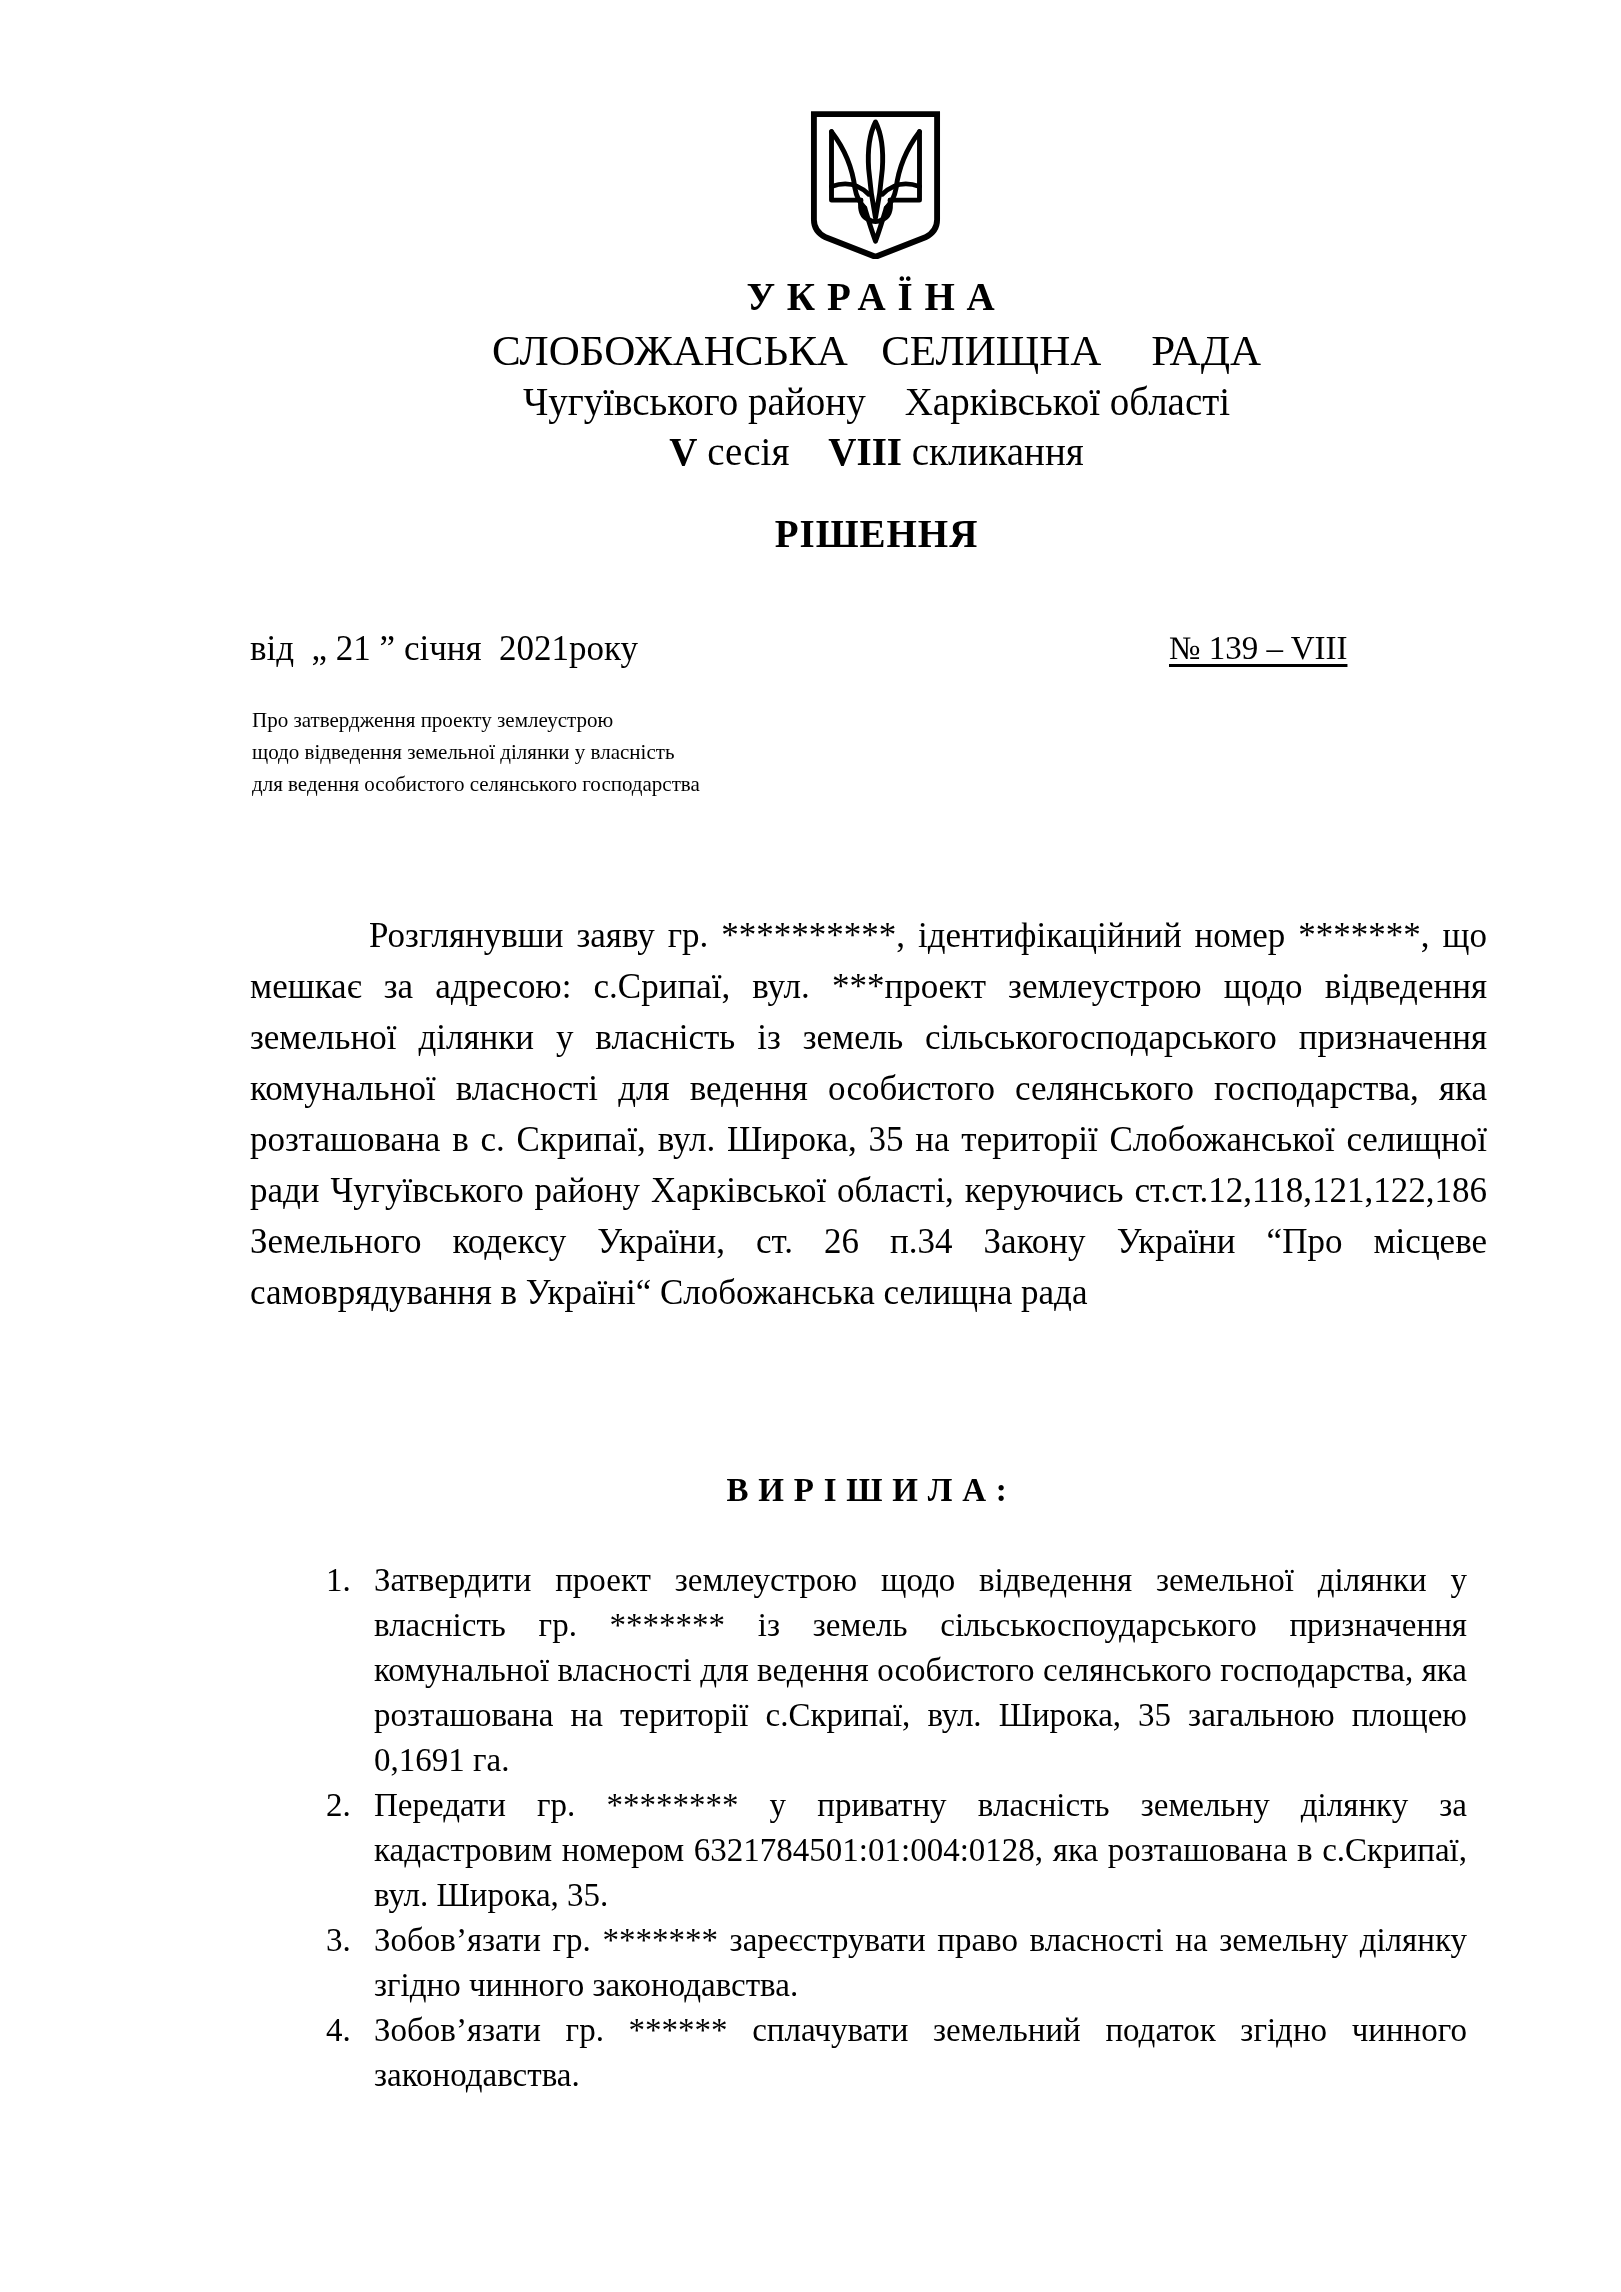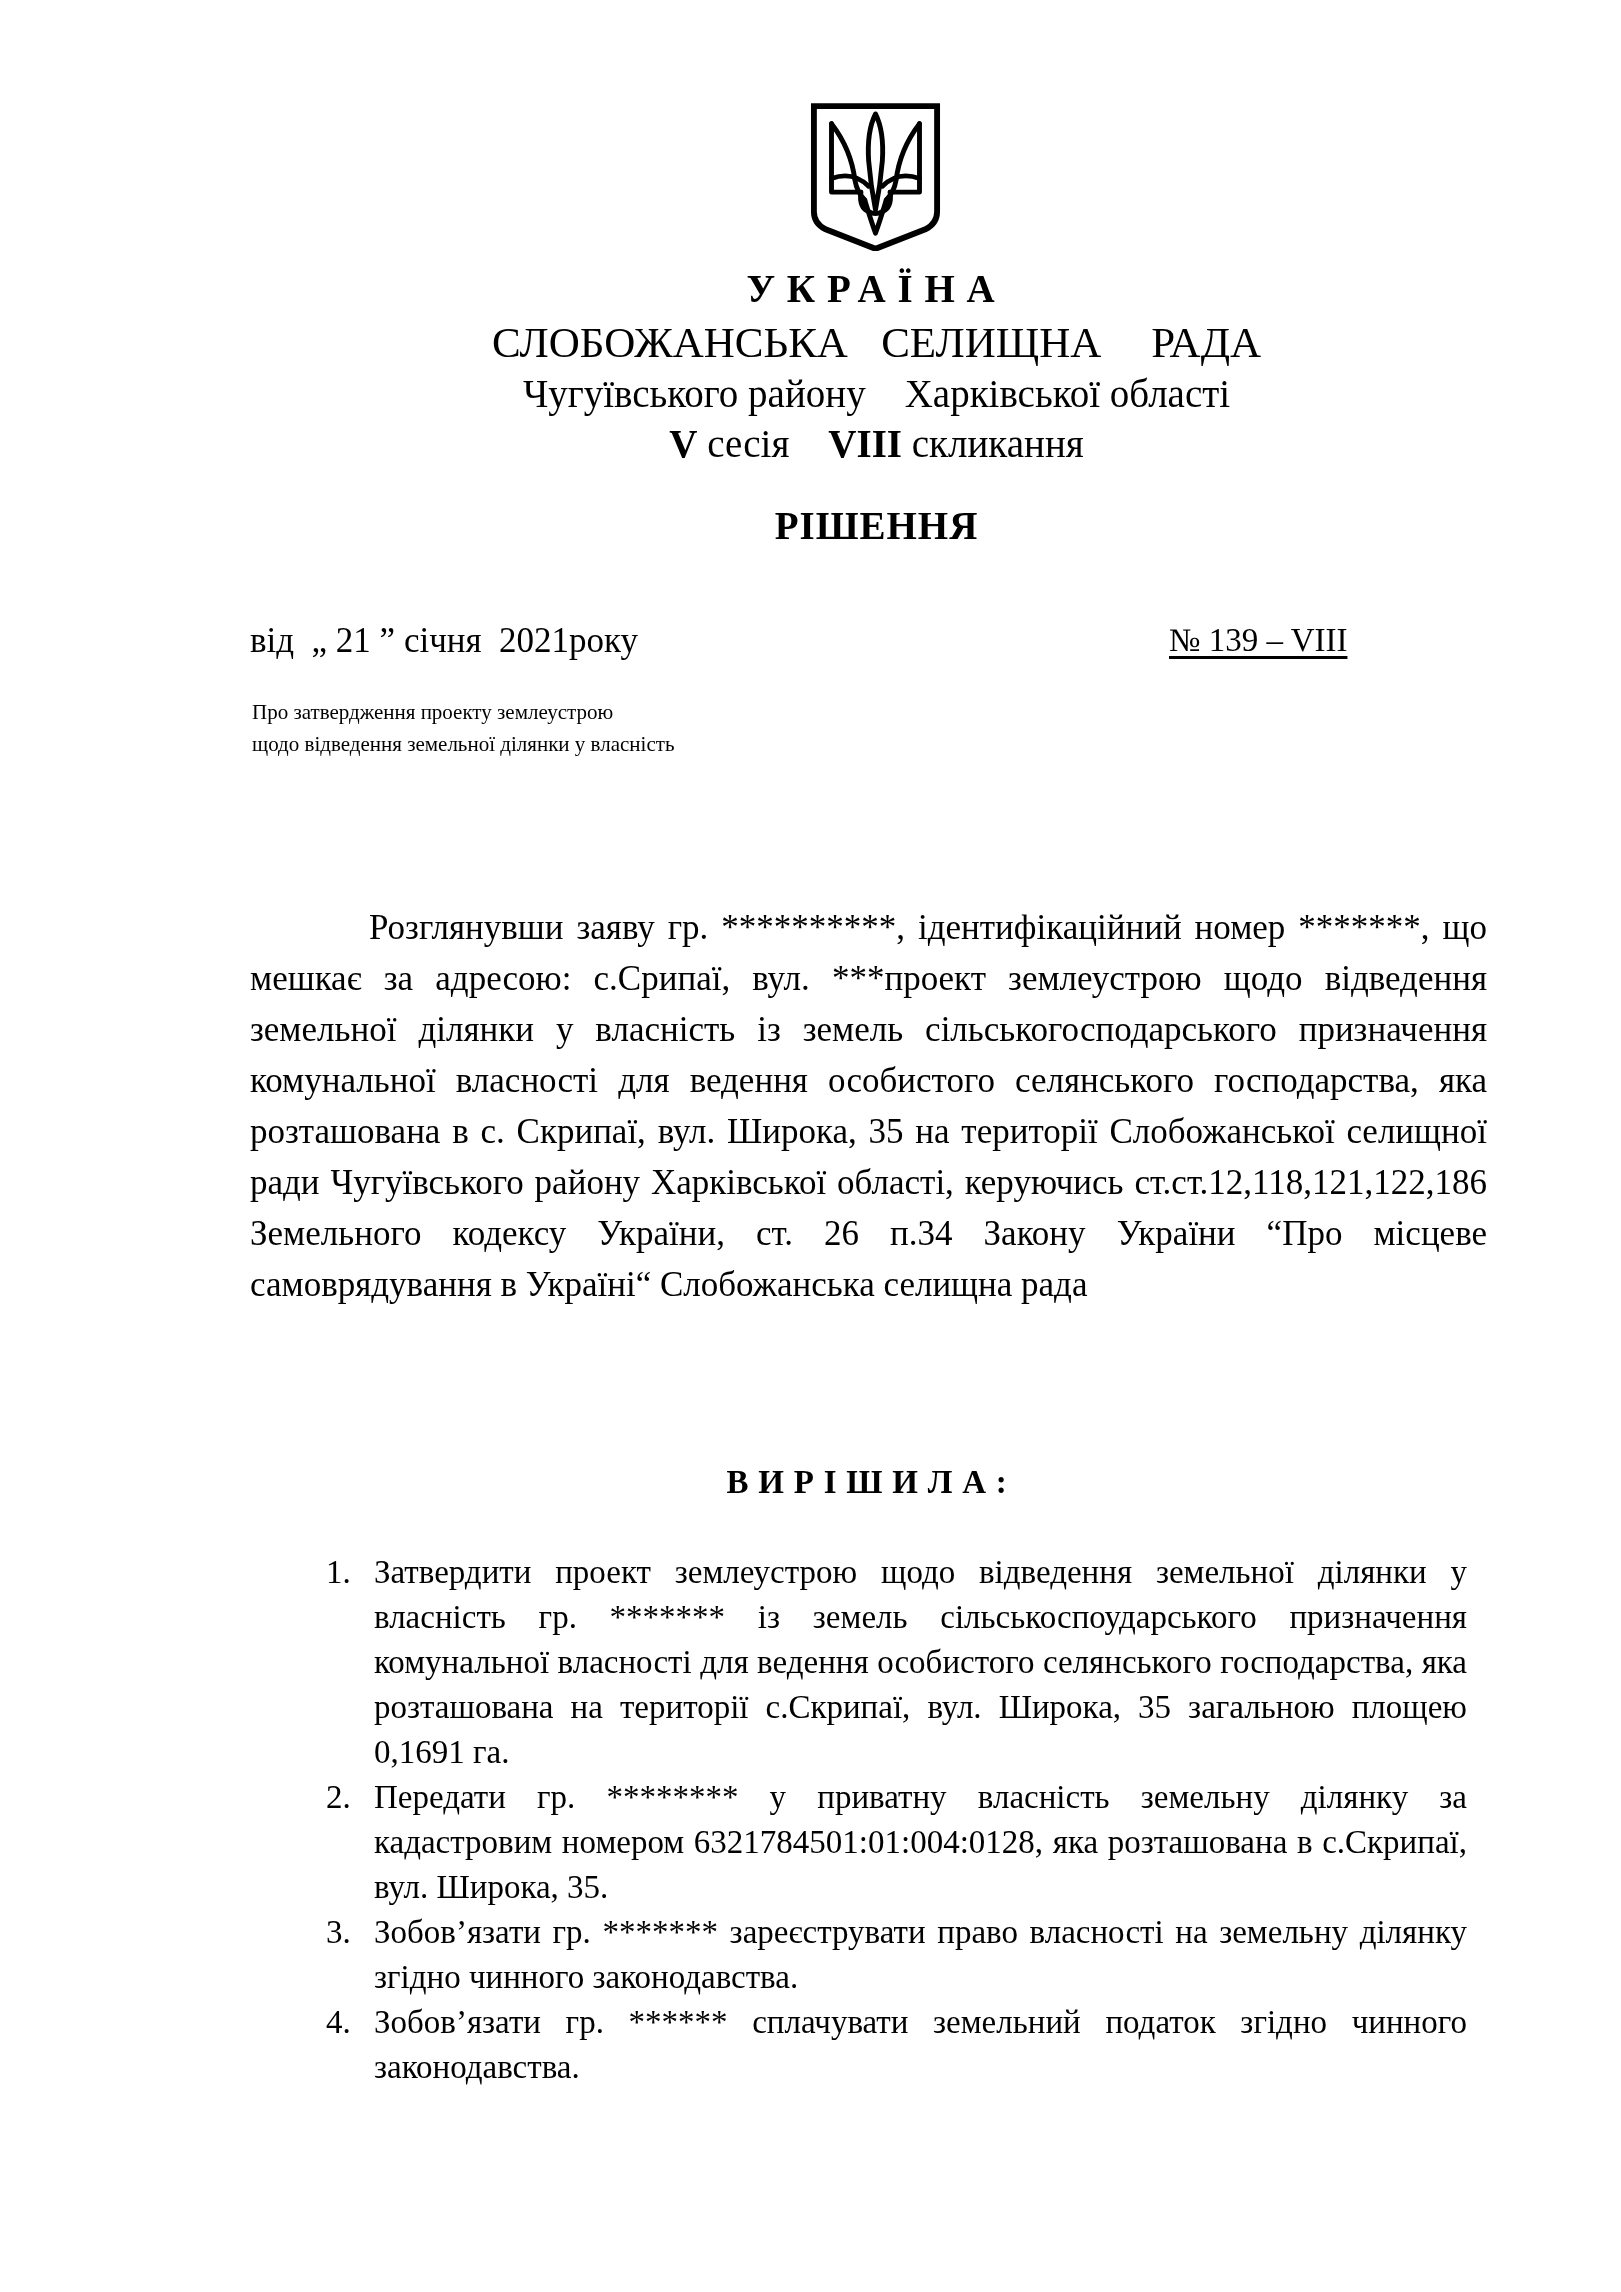--- a/index.html
+++ b/index.html
@@ -10,21 +10,21 @@
     body {
       width: 1621px;
       height: 2293px;
       position: relative;
       overflow: hidden;
       font-family: "Liberation Serif", "DejaVu Serif", serif;
       color: #000000;
     }
     .page {
       position: absolute;
-      left: 0; top: 0;
+      left: 0; top: 8px;
       width: 1621px;
       height: 2145px;
     }
     .emblem {
       position: absolute;
       left: 810px;
       top: 102px;
       width: 131px;
       height: 149px;
     }
@@ -168,21 +168,21 @@
   <div class="center-line country">УКРАЇНА</div>
   <div class="center-line council">СЛОБОЖАНСЬКА  СЕЛИЩНА   РАДА</div>
   <div class="center-line district">Чугуївського району    Харківської області</div>
   <div class="center-line session"><b>V</b> <span>сесія</span>    <b>VIII</b> <span>скликання</span></div>
 
   <div class="center-line doc-title">РІШЕННЯ</div>
 
   <div class="date-line">від  „ 21 ” січня  2021року</div>
   <div class="doc-number">№ 139 – VIII</div>
 
-  <div class="subject"><div>Про затвердження проекту землеустрою</div><div>щодо відведення земельної ділянки у власність</div></div>
+  <div class="subject"><div>Про затвердження проекту землеустрою</div><div>щодо відведення земельної ділянки у власність</div><div>для ведення особистого селянського господарства</div></div>
 
   <p class="body-text" style="margin:0;">Розглянувши заяву гр. **********, ідентифікаційний номер *******, що мешкає за адресою:  с.Срипаї, вул. ***проект землеустрою щодо відведення земельної ділянки у власність із земель сільськогосподарського призначення комунальної власності для ведення особистого селянського господарства,  яка розташована в с. Скрипаї, вул. Широка, 35 на території Слобожанської селищної ради Чугуївського району Харківської області, керуючись ст.ст.12,118,121,122,186 Земельного кодексу України, ст. 26 п.34  Закону України “Про місцеве самоврядування в Україні“   Слобожанська селищна  рада</p>
 
   <div class="center-line decided">ВИРІШИЛА:</div>
 
   <ol class="decision-list">
     <li class="decision-item">
       <span class="item-num">1.</span>
       <span class="item-text">Затвердити проект  землеустрою щодо відведення земельної ділянки у власність гр. ******* із земель сільськоспоудaрського призначення комунальної власності для ведення особистого селянського господарства,   яка розташована на території с.Скрипаї, вул. Широка, 35  загальною площею 0,1691 га.</span>
     </li>

